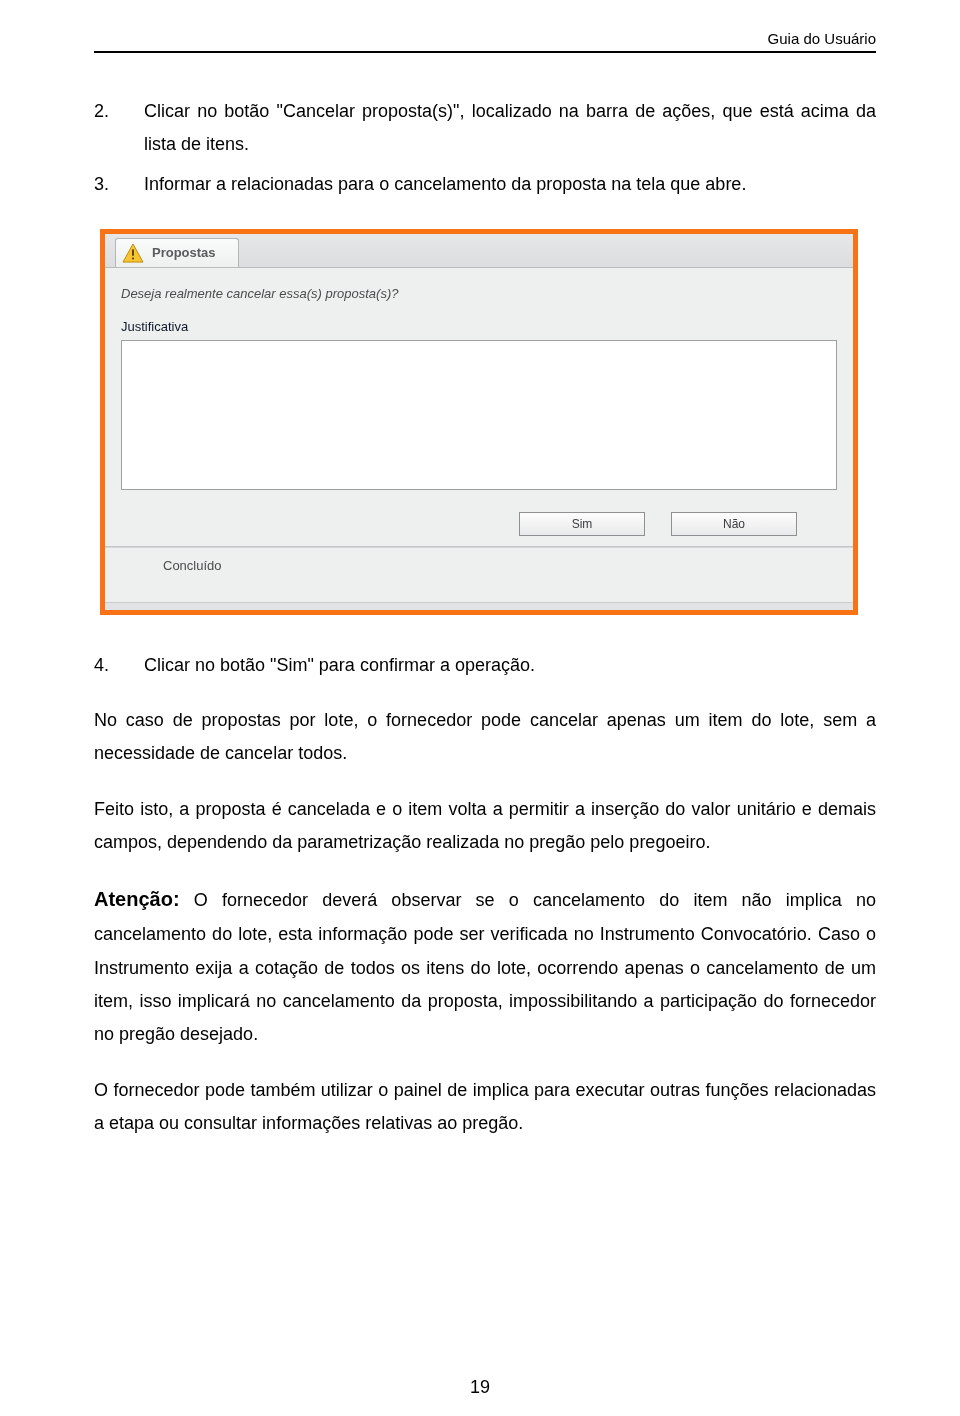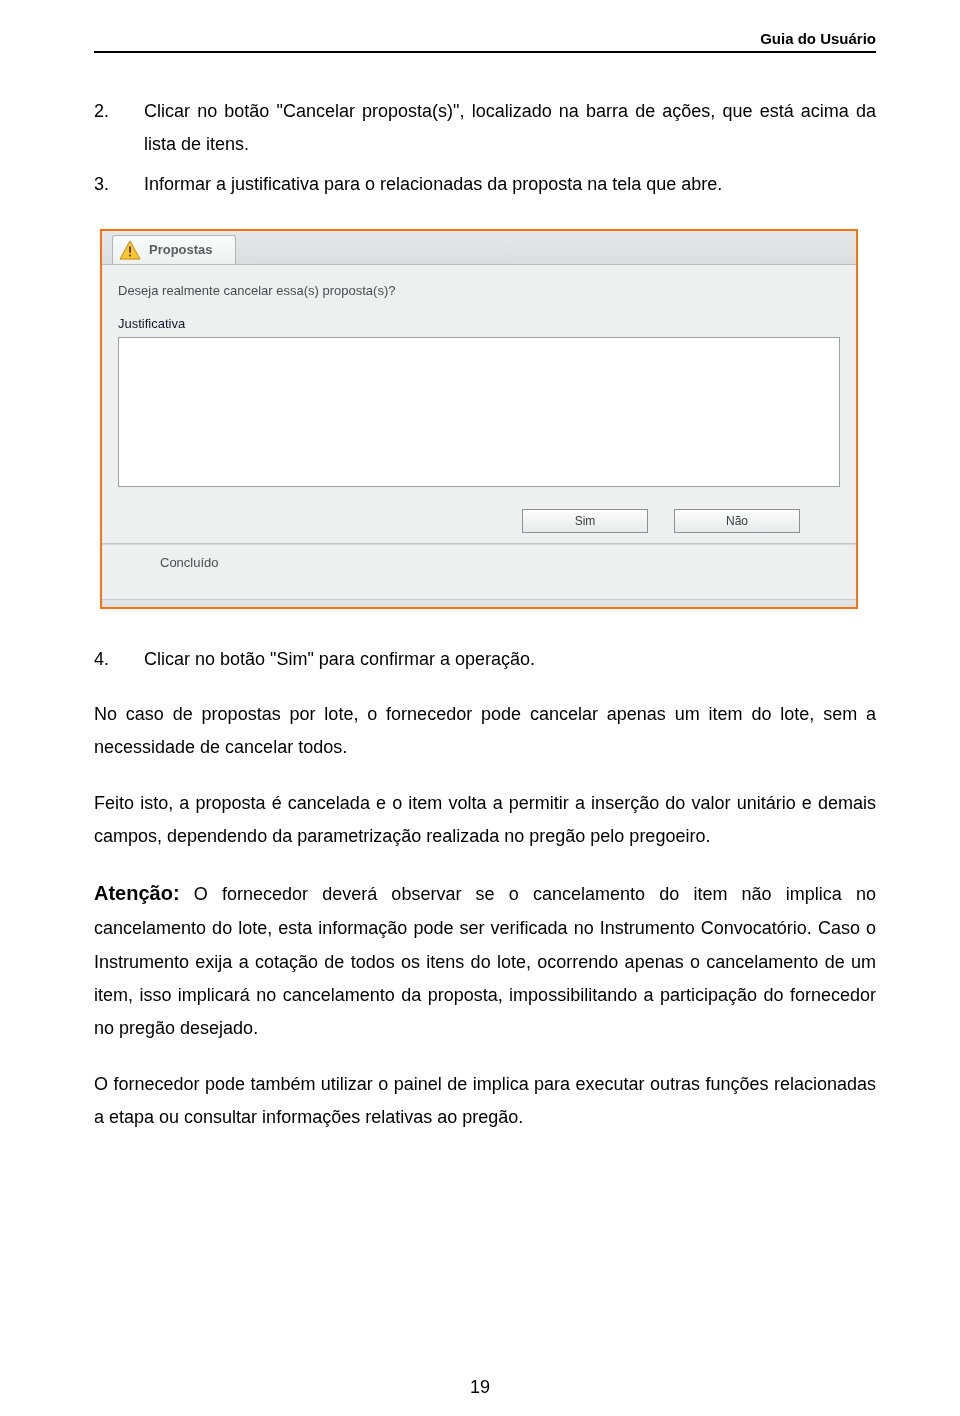--- a/index.html
+++ b/index.html
@@ -9,21 +9,21 @@
     background: #fff;
     font-family: Arial, Helvetica, sans-serif;
     color: #000;
     position: relative;
   }
   .page {
     padding: 30px 84px 0 94px;
   }
   .header-right {
     text-align: right;
-    font-weight: bold;
+    font-weight: normal;
     font-size: 15px;
     margin-bottom: 4px;
   }
   .hr-line {
     border: 0;
     border-top: 2px solid #000;
     margin-bottom: 42px;
   }
   .numbered-item {
     display: flex;
@@ -38,21 +38,21 @@
   .numbered-item .txt {
     flex: 1;
     text-align: justify;
   }
   .dialog-wrap {
     margin: 28px 0 34px 6px;
   }
   .dialog {
     width: 758px;
     background: #eef0f0;
-    border: 2px solid #f97316;
+    border: 5px solid #f97316;
     font-family: Tahoma, Arial, sans-serif;
   }
   .dialog-titlebar {
     display: flex;
     align-items: flex-end;
     height: 34px;
     background: linear-gradient(#e6e7e8, #dcddde);
     border-bottom: 1px solid #b9bbbc;
   }
   .dialog-tab {
@@ -67,20 +67,21 @@
     border-radius: 3px 3px 0 0;
     font-size: 13px;
     font-weight: bold;
     color: #5a5c5d;
   }
   .dialog-body {
     padding: 18px 16px 10px 16px;
   }
   .dialog-question {
     font-size: 13px;
+    font-style: italic;
     color: #4a4c4d;
     margin-bottom: 18px;
   }
   .dialog-label {
     font-size: 13px;
     color: #0f172a;
     margin-bottom: 6px;
   }
   .dialog-textarea {
     width: 100%;
@@ -160,21 +161,21 @@
 <div class="page">
   <div class="header-right">Guia do Usuário</div>
   <hr class="hr-line">
 
   <div class="numbered-item">
     <div class="num">2.</div>
     <div class="txt">Clicar no botão "Cancelar proposta(s)", localizado na barra de ações, que está acima da lista de itens.</div>
   </div>
   <div class="numbered-item">
     <div class="num">3.</div>
-    <div class="txt">Informar a justificativa para o relacionadas da proposta na tela que abre.</div>
+    <div class="txt">Informar a relacionadas para o cancelamento da proposta na tela que abre.</div>
   </div>
 
   <div class="dialog-wrap">
     <div class="dialog">
       <div class="dialog-titlebar">
         <div class="dialog-tab">
           <svg class="warn-icon" viewBox="0 0 24 22">
             <polygon points="12,1 23,21 1,21" fill="#f6c533" stroke="#b88700" stroke-width="1"></polygon>
             <rect x="11" y="7" width="2" height="7" fill="#5a3b00"></rect>
             <rect x="11" y="16" width="2" height="2" fill="#5a3b00"></rect>

